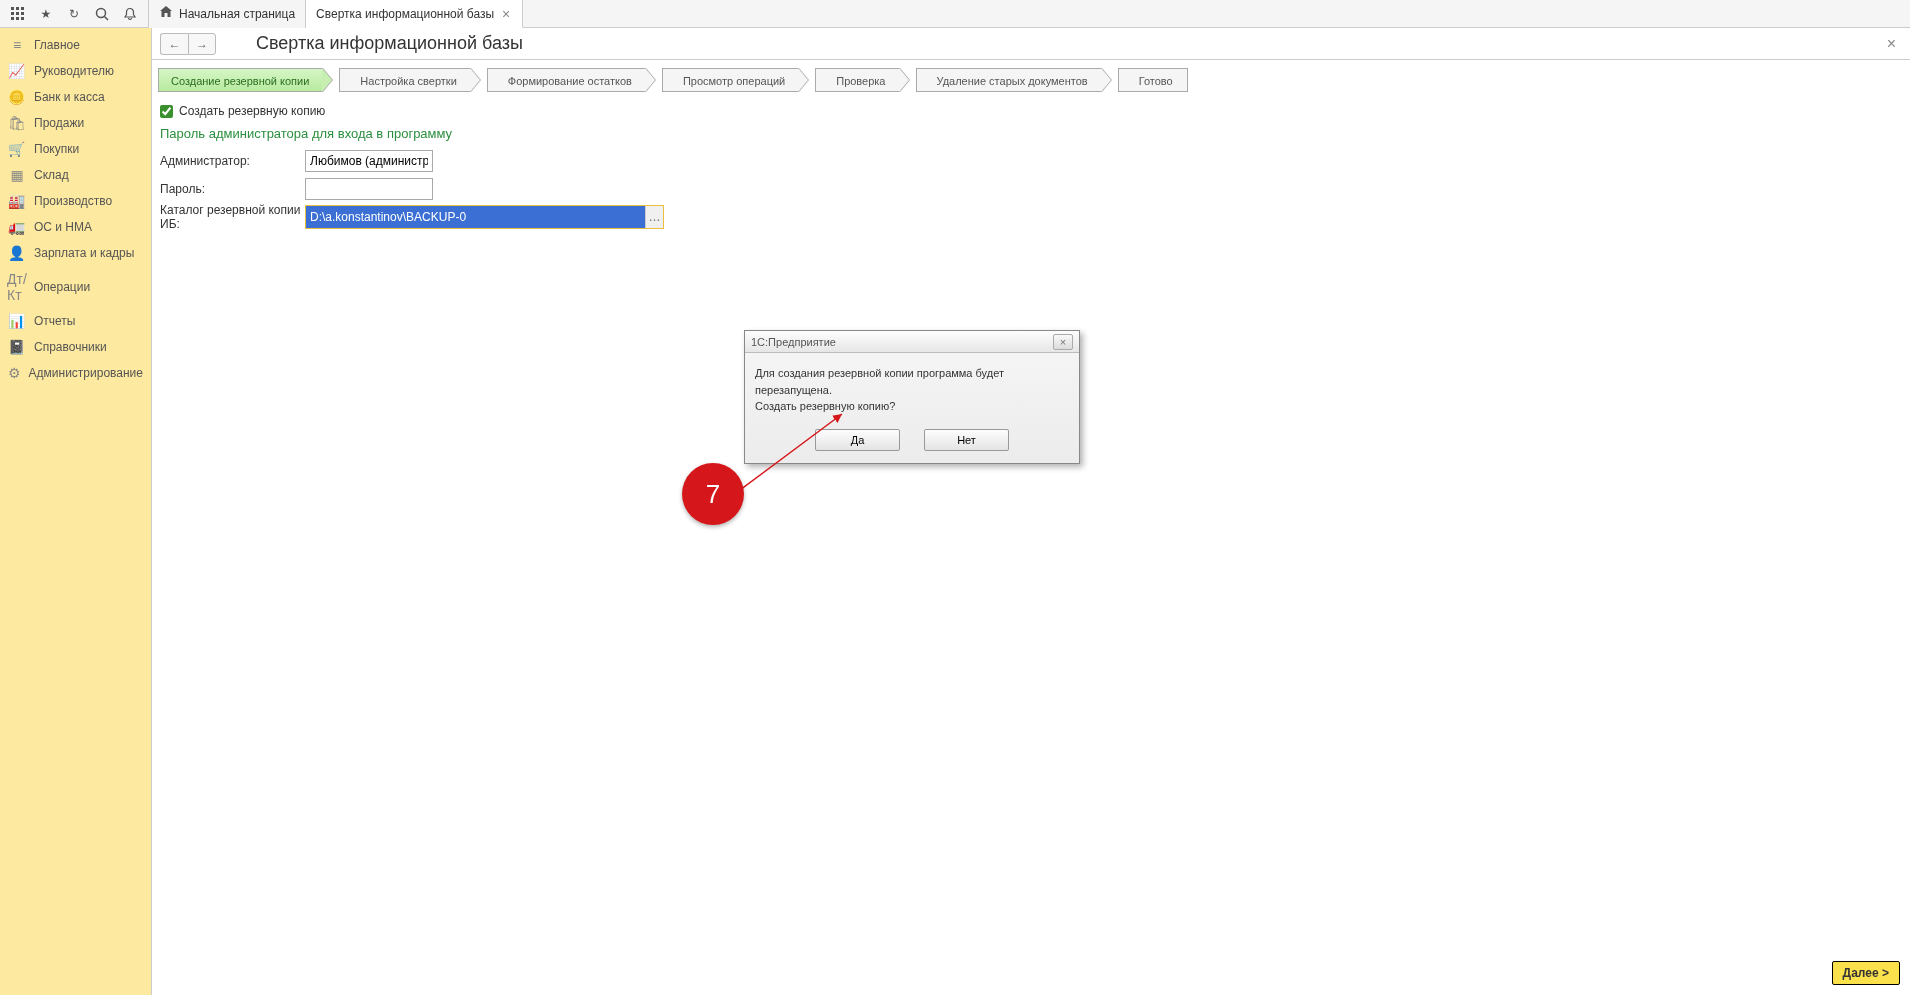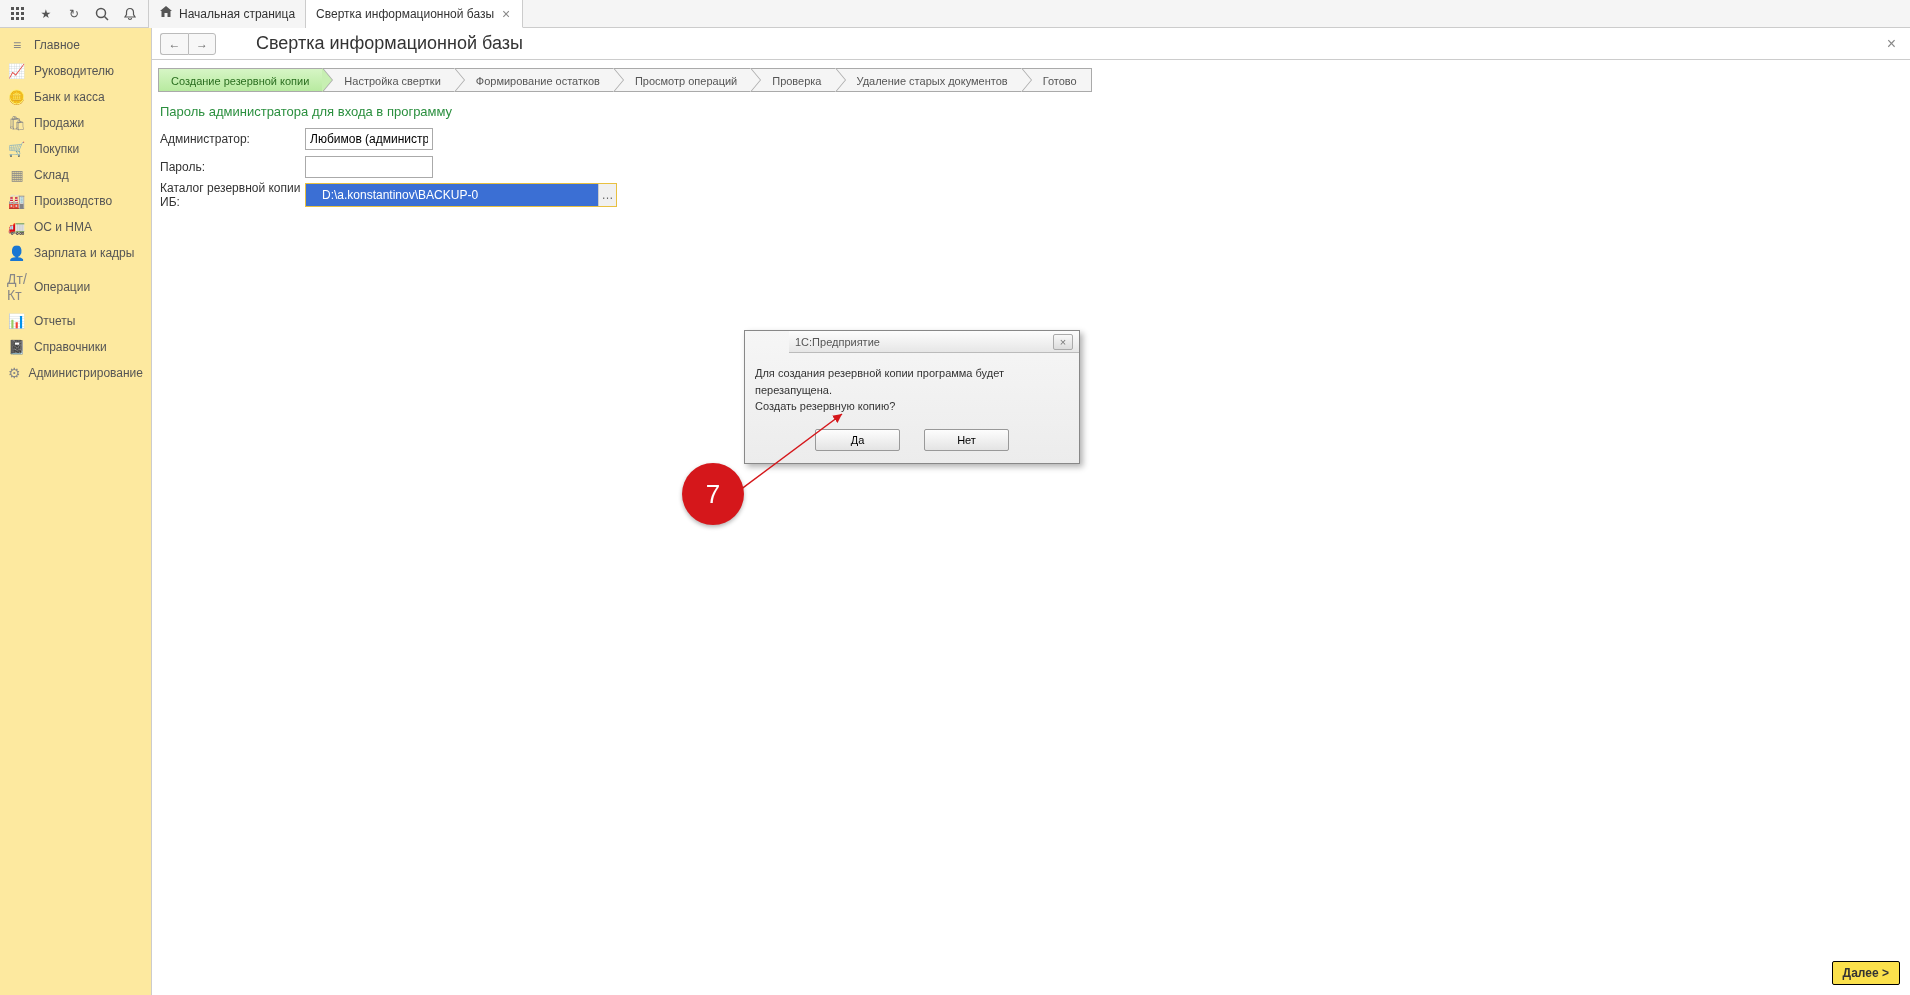--- a/index.html
+++ b/index.html
@@ -20,45 +20,45 @@
 
 .content { flex:1; position:relative; background:#fff; display:flex; flex-direction:column; }
 .content-header { height:32px; border-bottom:1px solid #ccc; display:flex; align-items:center; padding:0 8px; gap:10px; }
 .nav-btns { display:flex; gap:0; }
 .nav-btn { width:28px; height:22px; border:1px solid #bbb; background:#f7f7f7; display:flex; align-items:center; justify-content:center; cursor:pointer; color:#666;}
 .nav-btn:first-child { border-top-left-radius:3px; border-bottom-left-radius:3px; border-right:none;}
 .nav-btn:last-child { border-top-right-radius:3px; border-bottom-right-radius:3px; }
 .page-title { font-size:18px; color:#333; margin-left:30px; }
 .close-x { margin-left:auto; color:#888; font-size:16px; cursor:pointer; padding:0 6px;}
 
-.wizard-steps { display:flex; padding:8px 6px; gap:0; }
+.wizard-steps { display:flex; padding:8px 6px; gap:16px; }
 .step { position:relative; height:24px; line-height:24px; padding:0 14px 0 20px; font-size:11px; color:#555; background:#f5f5f5; border:1px solid #aaa; border-right:none; }
 .step:first-child{ padding-left:12px; }
 .step.active { background: linear-gradient(#d6f5c5,#b8eaa0); color:#2a6e1f; }
 .step::after{ content:""; position:absolute; right:-9px; top:-1px; width:0; height:0; border-top:12px solid transparent; border-bottom:12px solid transparent; border-left:10px solid #f5f5f5; z-index:2;}
 .step.active::after{ border-left-color:#c7efb2; }
 .step::before{ content:""; position:absolute; right:-10px; top:-1px; width:0; height:0; border-top:12px solid transparent; border-bottom:12px solid transparent; border-left:10px solid #aaa; z-index:1;}
 .step:last-child{ border-right:1px solid #aaa;}
 .step:last-child::after,.step:last-child::before{display:none;}
 
 .form-area { padding: 0 8px; }
 .checkbox-row { display:flex; align-items:center; gap:6px; padding:4px 0; }
 .checkbox-row input { accent-color: #3a8f2e; }
 .section-title { color:#2a8f3e; font-size:13px; padding:4px 0 6px 0; }
 .form-row { display:flex; align-items:center; height:28px; }
 .form-label { width:145px; color:#333; }
 .text-input { width:128px; height:22px; border:1px solid #aaa; padding:2px 4px; background:#fff; font-size:12px;}
 .catalog-row .form-label { width:145px; }
 .catalog-wrap { display:flex; border:1px solid #e8c040; background:#fff; height:24px;}
-.catalog-input { width:292px; border:none; outline:none; padding:2px 16px; font-size:12px;}
+.catalog-input { width:339px; border:none; outline:none; padding:2px 4px; font-size:12px;}
 .catalog-input.selected { background:#3b6fd4; color:#fff; }
 .catalog-btn { width:18px; border-left:1px solid #ccc; background:#f0f0f0; display:flex; align-items:center; justify-content:center; cursor:pointer; color:#666; }
 
 .dialog { position:absolute; left:592px; top:302px; width:336px; background:linear-gradient(#f6f6f6,#ececec); border:1px solid #888; box-shadow: 3px 3px 6px rgba(0,0,0,.3); }
-.dialog-titlebar { height:22px; background:linear-gradient(#fdfdfd,#e6e6e6); border-bottom:1px solid #bbb; display:flex; align-items:center; padding:0 6px; font-size:11px; color:#555;margin-left:44px;}
+.dialog-titlebar { height:22px; background:linear-gradient(#fdfdfd,#e6e6e6); border-bottom:1px solid #bbb; display:flex; align-items:center; padding:0 6px; font-size:11px; color:#555;}
 .dialog-close { margin-left:auto; width:20px; height:16px; border:1px solid #aaa; background:linear-gradient(#f8f8f8,#dcdcdc); display:flex; align-items:center; justify-content:center; cursor:pointer; color:#777; border-radius:2px; font-size:11px;}
 .dialog-body { padding:12px 10px 6px 10px; font-size:11px; color:#333; line-height:1.5;}
 .dialog-buttons { display:flex; gap:24px; justify-content:center; padding:8px 0 12px 0;}
 .dlg-btn { width:85px; height:22px; border:1px solid #999; background:linear-gradient(#fdfdfd,#e4e4e4); border-radius:2px; cursor:pointer; font-size:11px;}
 
 .callout-badge { position:absolute; left:530px; top:435px; width:62px; height:62px; border-radius:50%; background:#d5171b; color:#fff; display:flex; align-items:center; justify-content:center; font-size:26px; box-shadow:0 2px 4px rgba(0,0,0,.3);}
 .callout-line { position:absolute; left:580px; top:378px; width:130px; height:90px; pointer-events:none;}
 
 .footer-btn { position:absolute; right:10px; bottom:10px; height:24px; padding:0 10px; background:#fbe14c; border:1px solid #000000; border-radius:2px; font-size:12px; cursor:pointer; font-weight:bold; color:#333;}
 </style>
@@ -179,20 +179,24 @@
       <div class="step active"><span>Создание резервной копии</span></div>
       <div class="step"><span>Настройка свертки</span></div>
       <div class="step"><span>Формирование остатков</span></div>
       <div class="step"><span>Просмотр операций</span></div>
       <div class="step"><span>Проверка</span></div>
       <div class="step"><span>Удаление старых документов</span></div>
       <div class="step"><span>Готово</span></div>
     </div>
 
     <div class="form-area">
+      <div class="checkbox-row">
+        <input type="checkbox" checked="" style="">
+        <span>Создать резервную копию</span>
+      </div>
       <div class="section-title">Пароль администратора для входа в программу</div>
       <div class="form-row">
         <div class="form-label">Администратор:</div>
         <input class="text-input" value="Любимов (администратор)" style="">
       </div>
       <div class="form-row">
         <div class="form-label">Пароль:</div>
         <input class="text-input" type="password" value="" style="">
       </div>
       <div class="form-row catalog-row">

